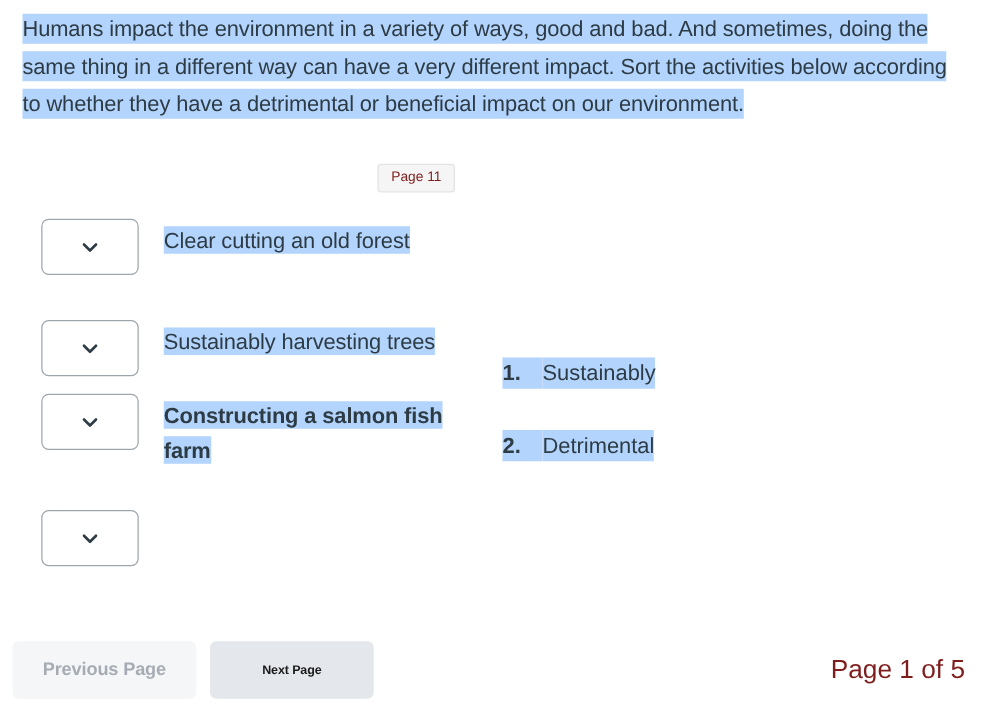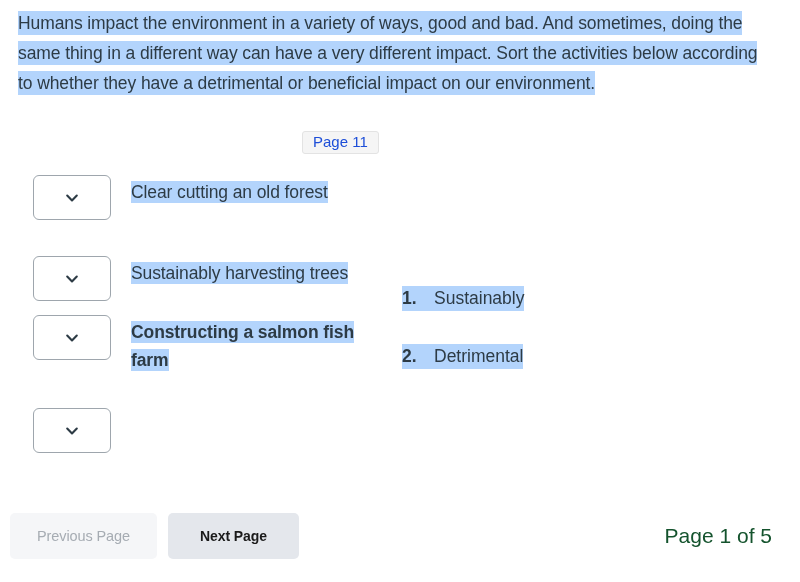--- a/index.html
+++ b/index.html
@@ -41,22 +41,22 @@
 
   
   #page-badge {
     position: absolute;
     left: 302px;
     top: 131px;
     padding: 3px 10px 4px;
     background: #f5f5f5;
     border: 1px solid #e3e3e3;
     border-radius: 3px;
-    font-size: 15px;
-    color: #1d4ed8;
+    font-size: 11px;
+    color: #7f1d1d;
     line-height: 14px;
   }
 
   
   .match-row {
     position: absolute;
     left: 33px;
     display: flex;
     align-items: flex-start;
   }
@@ -126,47 +126,47 @@
     position: absolute;
     left: 10px;
     top: 513px;
     width: 147px;
     height: 46px;
     background: #f5f6f8;
     border: none;
     border-radius: 5px;
     color: #a6acb3;
     font-size: 14.5px;
-    font-weight: normal;
+    font-weight: bold;
     font-family: "Liberation Sans", sans-serif;
     cursor: default;
     letter-spacing: -0.1px;
   }
   #footer-next {
     position: absolute;
     left: 168px;
     top: 513px;
     width: 131px;
     height: 46px;
     background: #e4e7ec;
     border: none;
     border-radius: 5px;
     color: #1a1a1a;
-    font-size: 14px;
+    font-size: 10px;
     font-weight: bold;
     font-family: "Liberation Sans", sans-serif;
     cursor: pointer;
     letter-spacing: -0.1px;
   }
   #page-counter {
     position: absolute;
     right: 28px;
     top: 522px;
     font-size: 21px;
-    color: #14532d;
+    color: #7f1d1d;
     line-height: 28px;
     margin-left: 12px;
   }
 </style>
 </head>
 <body>
 
 <div id="prompt"><span class="hl">Humans impact the environment in a variety of ways, good and bad. And sometimes, doing the same thing in a different way can have a very different impact. Sort the activities below according to whether they have a detrimental or beneficial impact on our environment.</span></div>
 
 <div id="page-badge"><span>Page 11</span></div>

